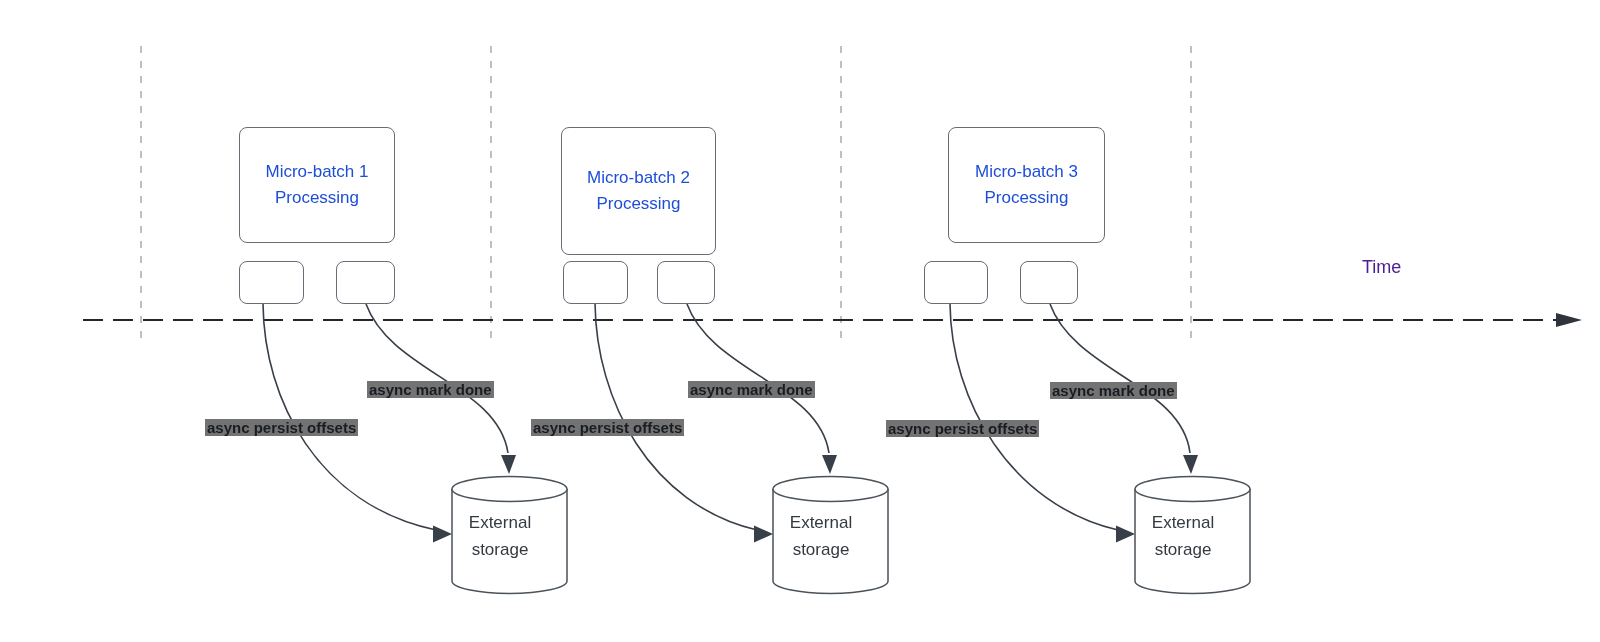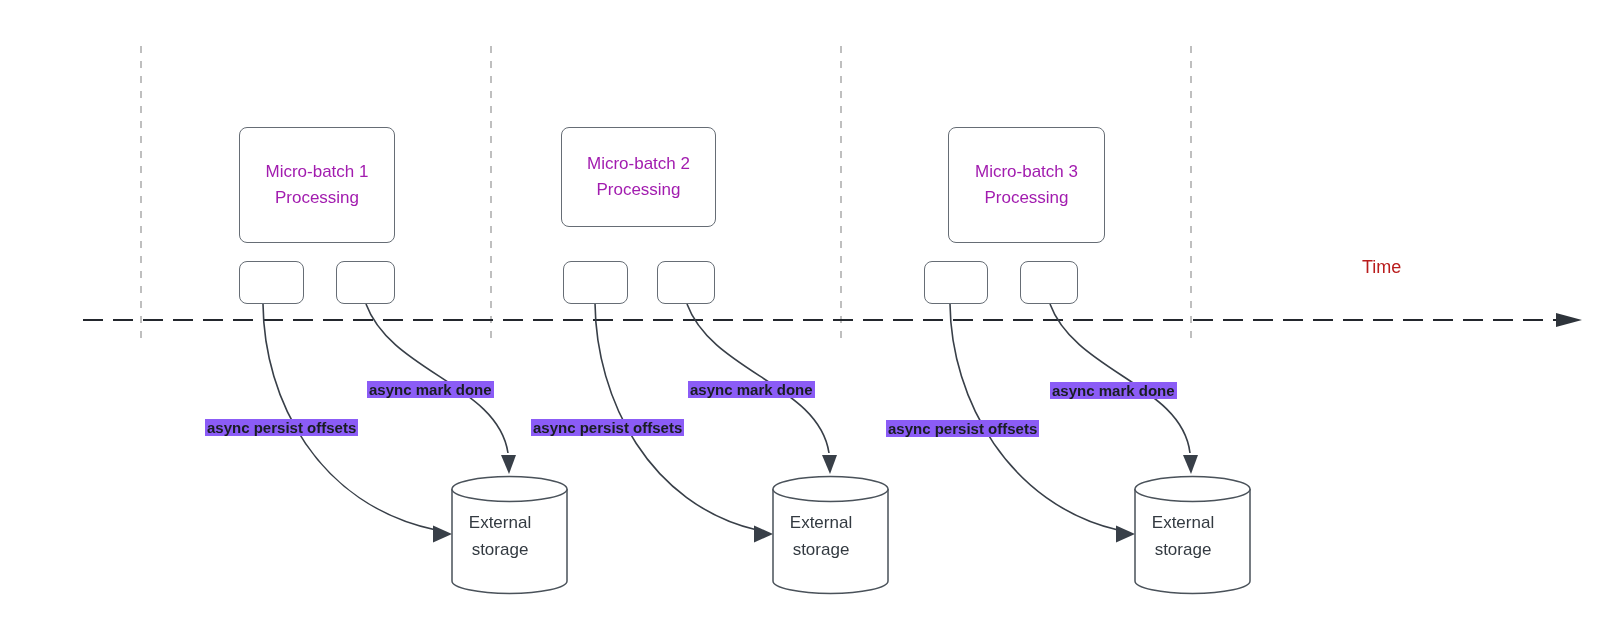--- a/index.html
+++ b/index.html
@@ -29,48 +29,48 @@
     border-radius: 8px;
     z-index: 2;
   }
   .batch-box {
     display: flex;
     flex-direction: column;
     align-items: center;
     justify-content: center;
     font-size: 17px;
     line-height: 1.55;
-    color: #a21caf;
+    color: #1d4ed8;
     text-align: right;
   }
   .mini-box { z-index: 2; }
   .edge-label {
     position: absolute;
     z-index: 3;
     font-size: 15px;
     font-weight: bold;
     color: #191d22;
-    background: #8b5cf6;
+    background: #737373;
     white-space: nowrap;
     padding: 0 2px;
   }
   .cyl-text {
     position: absolute;
     z-index: 2;
     width: 96px;
     text-align: center;
     font-size: 17px;
     line-height: 1.6;
     color: #333a41;
   }
   .time-label {
     position: absolute;
     z-index: 2;
     font-size: 18px;
-    color: #b91c1c;
+    color: #4c1d95;
   }
 </style>
 </head>
 <body>
 
 <div id="canvas">
 
   <svg id="lines-layer" width="1600" height="642" viewBox="0 0 1600 642" xmlns="http://www.w3.org/2000/svg">
 
     <g stroke="#ababab" stroke-width="1.5" stroke-dasharray="7 8" fill="none">
@@ -127,21 +127,21 @@
   </div>
   <div class="shape mini-box" style="left:239px; top:261px; width:65px; height:43px;"></div>
   <div class="shape mini-box" style="left:336px; top:261px; width:59px; height:43px;"></div>
   <div class="edge-label" style="left:205px; top:419px;">async persist offsets</div>
   <div class="edge-label" style="left:367px; top:381px;">async mark done</div>
   <div class="cyl-text" style="left:452px; top:509px;">
     <div>External</div>
     <div>storage</div>
   </div>
 
-  <div class="shape batch-box" style="left:561px; top:127px; width:155px; height:100px;">
+  <div class="shape batch-box" style="left:561px; top:127px; width:155px; height:128px;">
     <span>Micro-batch 2</span>
     <span>Processing</span>
   </div>
   <div class="shape mini-box" style="left:563px; top:261px; width:65px; height:43px;"></div>
   <div class="shape mini-box" style="left:657px; top:261px; width:58px; height:43px;"></div>
   <div class="edge-label" style="left:531px; top:419px;">async persist offsets</div>
   <div class="edge-label" style="left:688px; top:381px;">async mark done</div>
   <div class="cyl-text" style="left:773px; top:509px;">
     <div>External</div>
     <div>storage</div>

